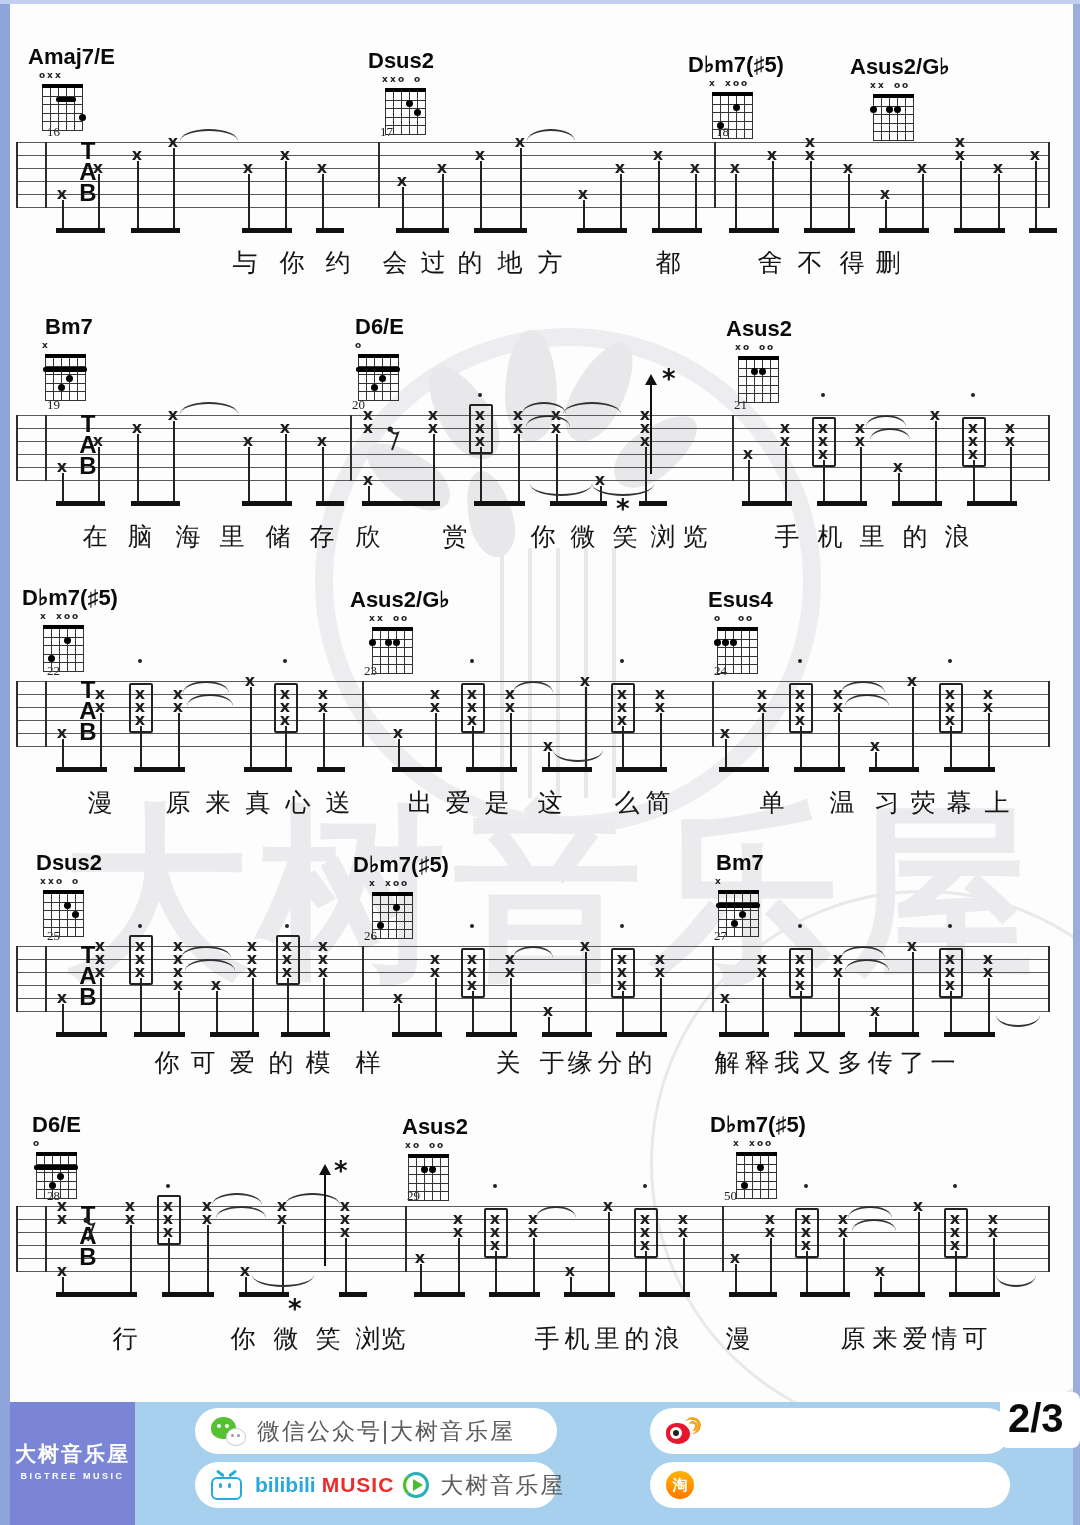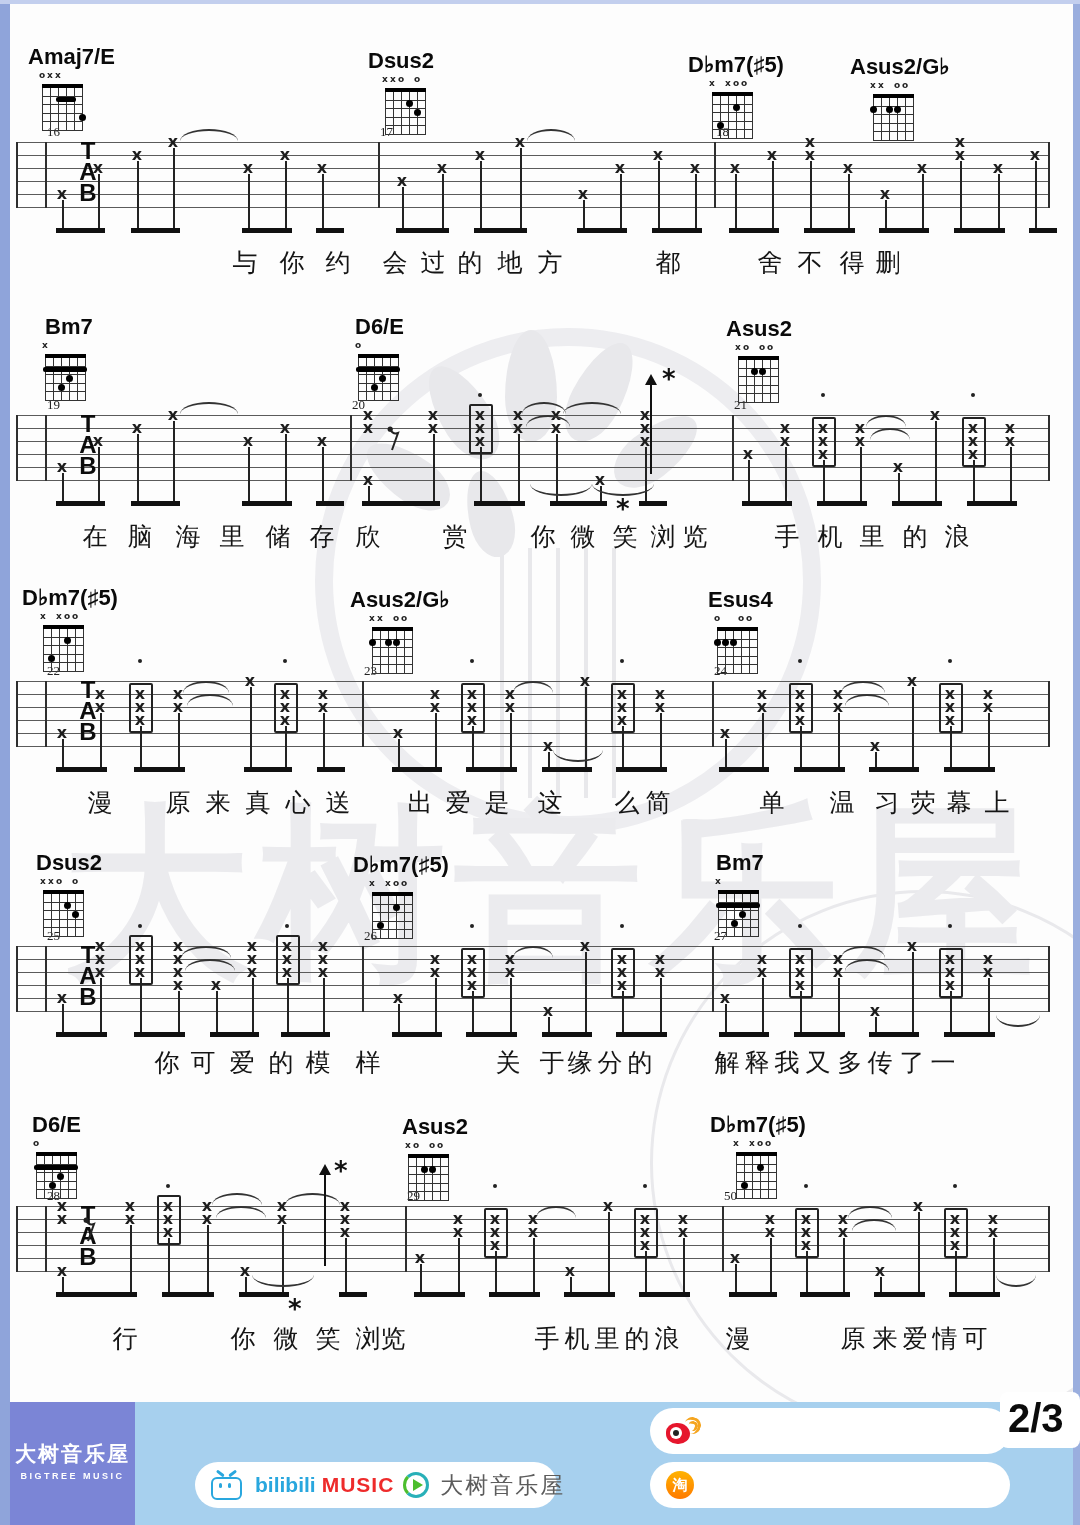--- a/index.html
+++ b/index.html
@@ -1152,20 +1152,27 @@
     </div>
 
   <div class="pagenum-bg"></div>
   <div class="pagenum">2/3</div>
 
   <div class="footer">
     <div class="brand">
       <div class="brand-cn">大树音乐屋</div>
       <div class="brand-en">BIGTREE MUSIC</div>
     </div>
+    <div class="pill p1">
+      <span class="ic">
+          <span class="wx-b"></span>
+          <span class="wx-s"></span>
+        </span>
+      <span class="pill-label">微信公众号|大树音乐屋</span>
+    </div>
     <div class="pill p2">
       <span class="ic">
           <span class="wb-eye"></span>
           <span class="wb-a1"></span>
           <span class="wb-a2"></span>
         </span>
     </div>
     <div class="pill p3">
       <span class="ic ic-bili"><span class="bili-tv"></span><span class="bili-eyes"></span></span>
       <span class="t-bili">bilibili</span>

